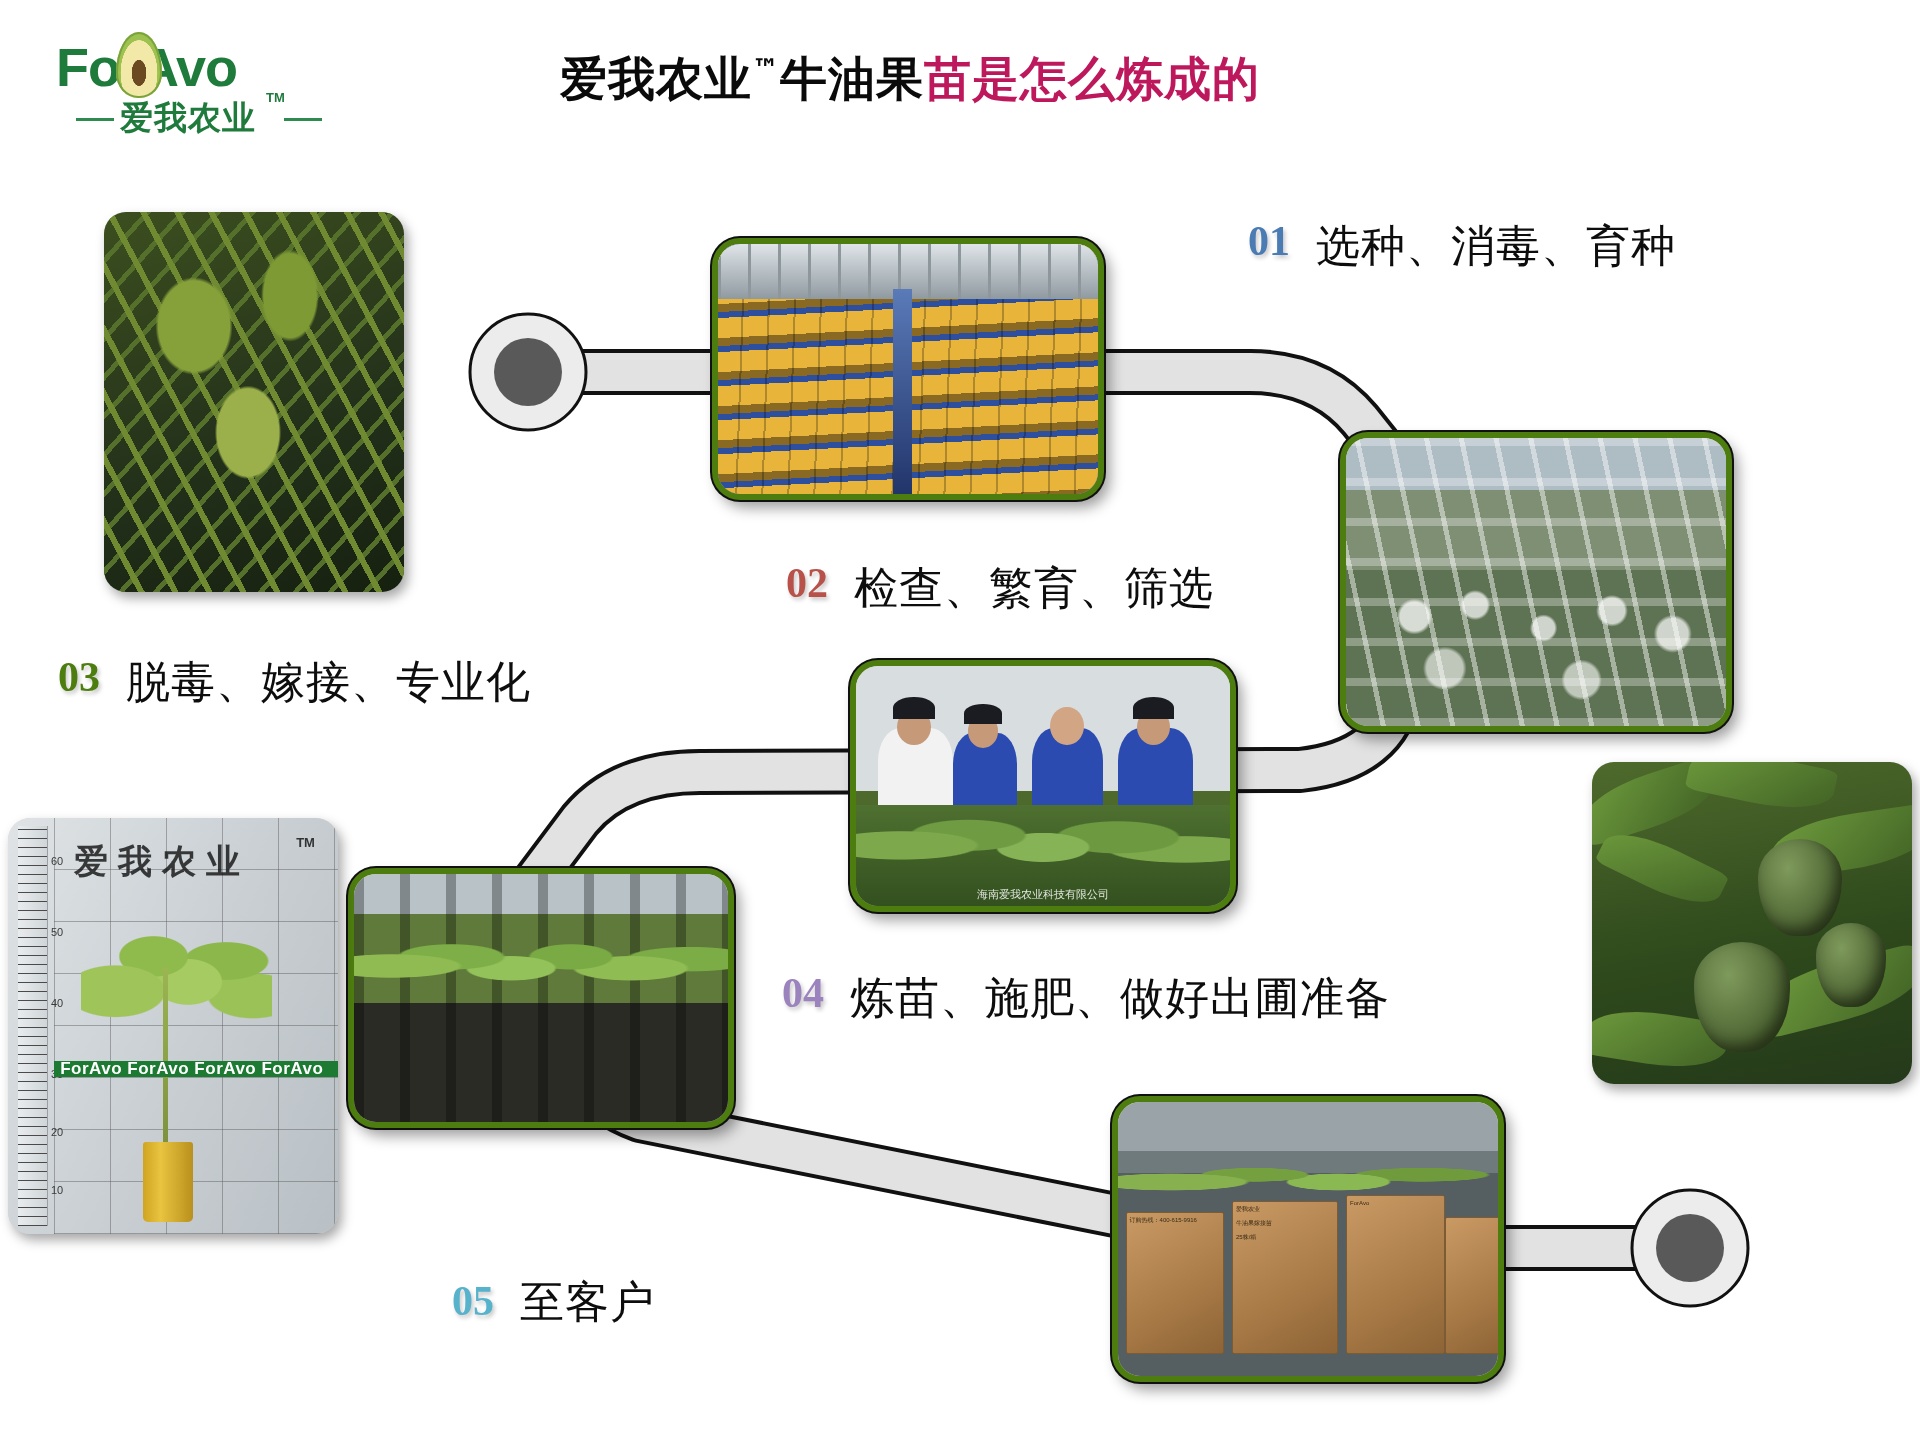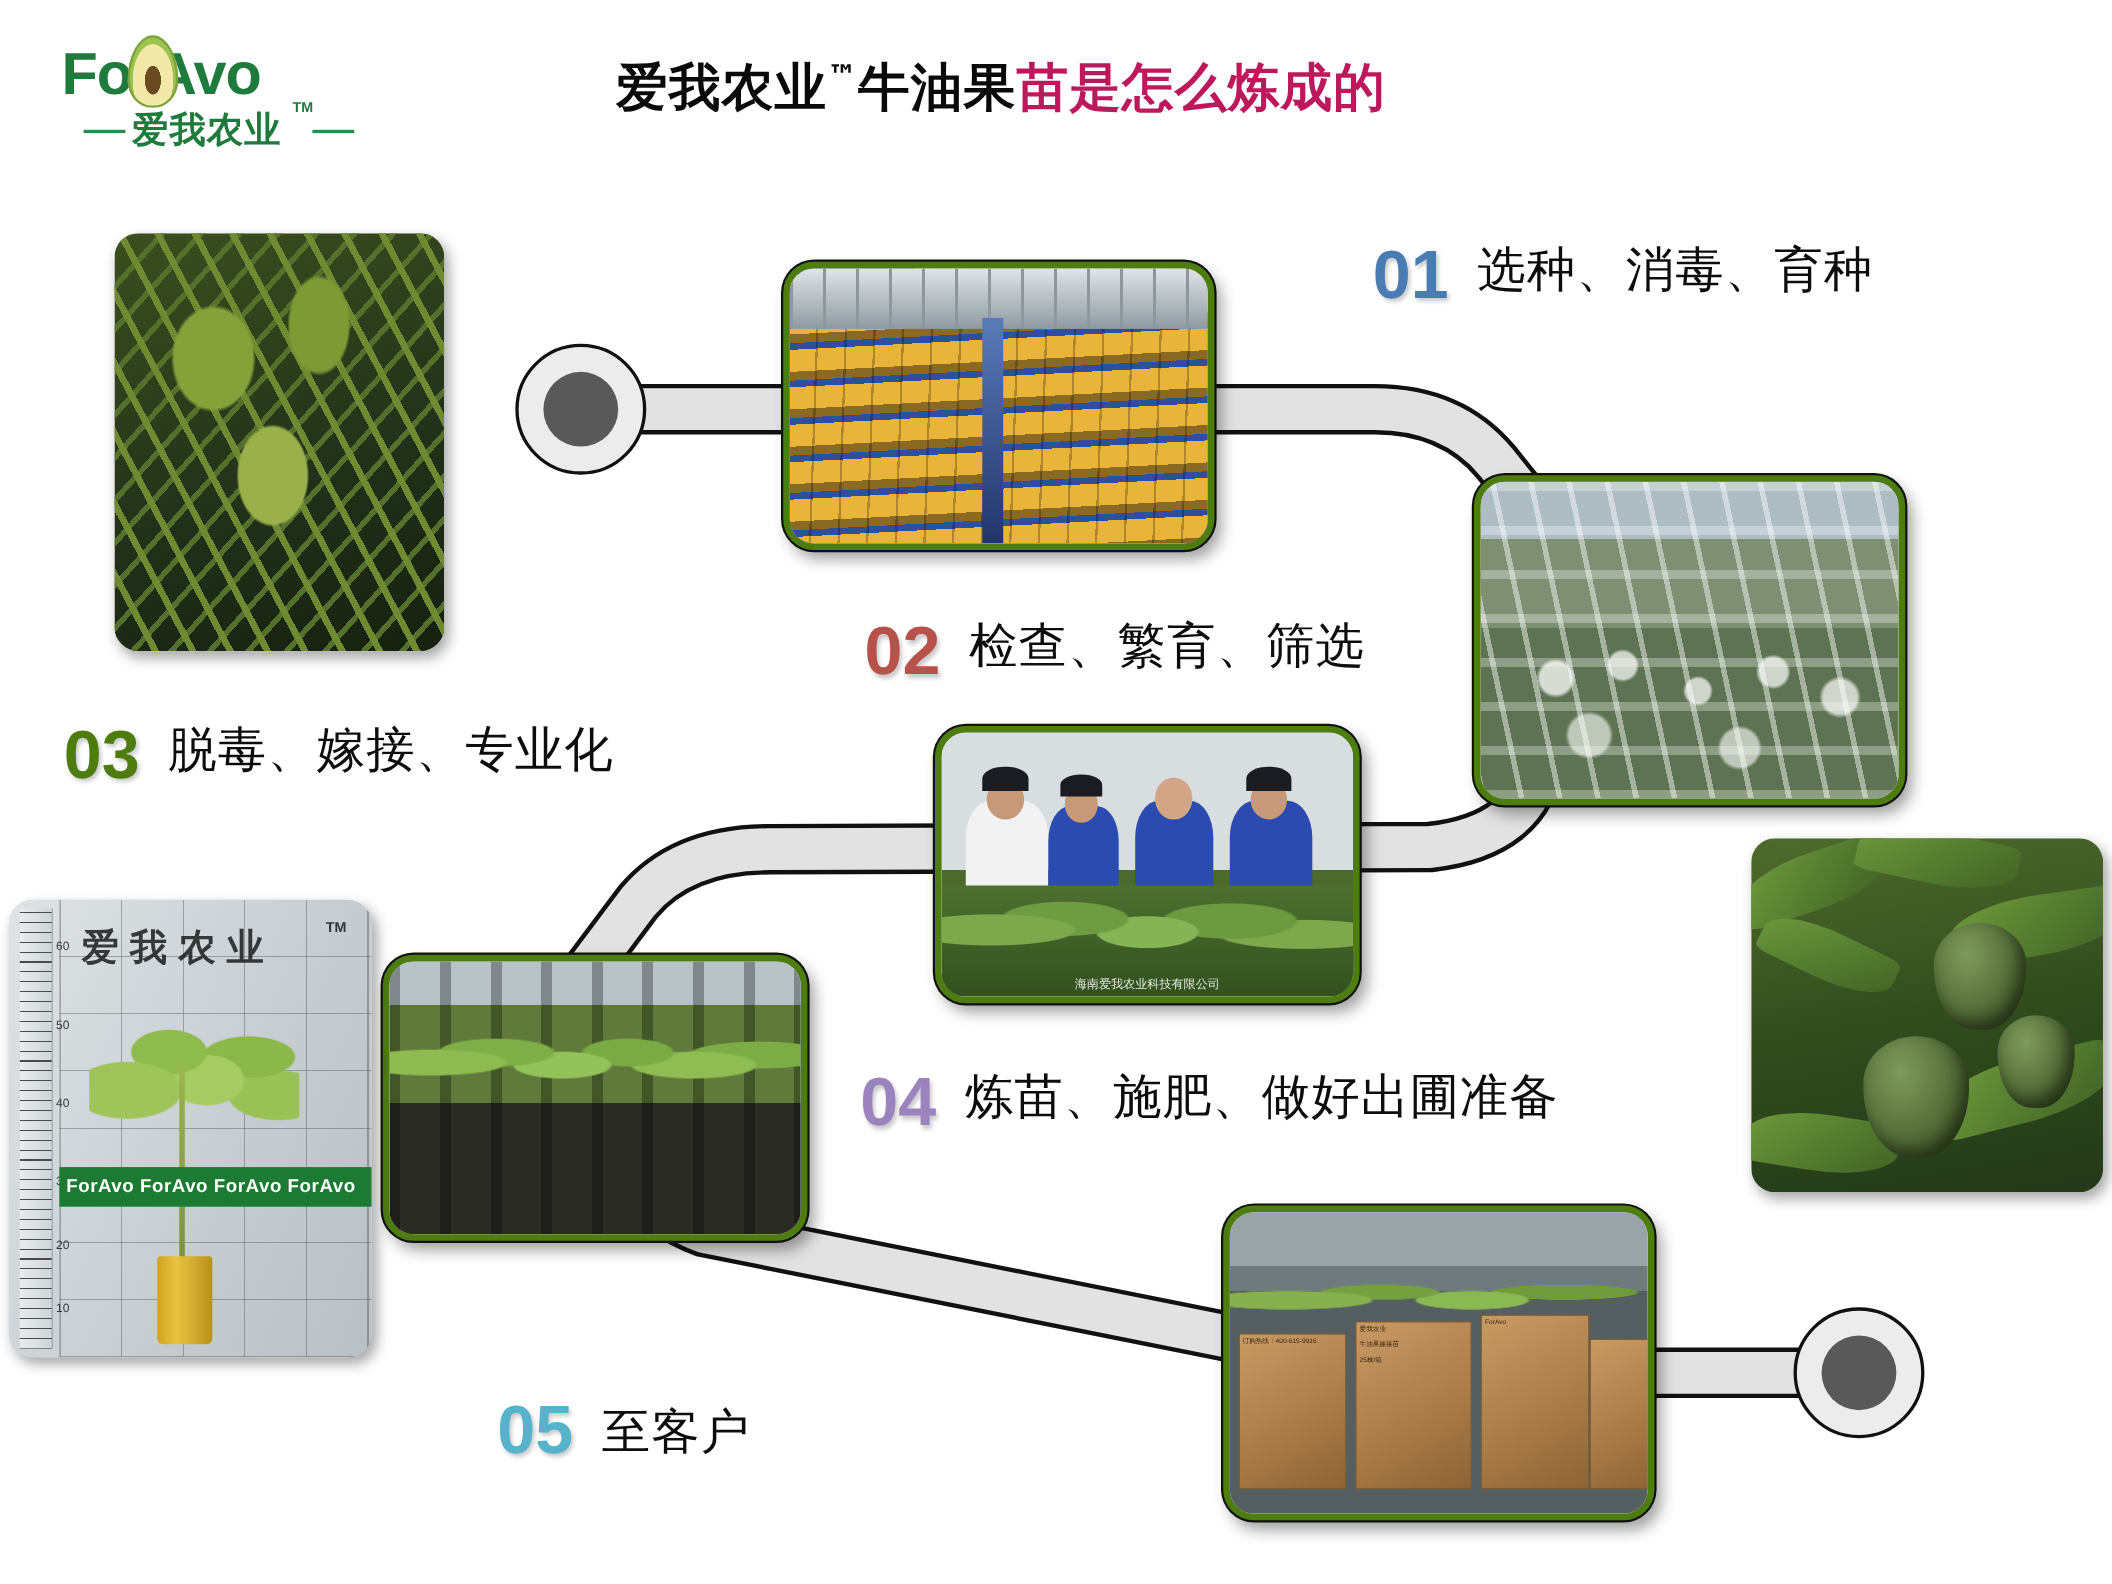--- a/index.html
+++ b/index.html
@@ -162,21 +162,21 @@
     position:absolute; left:0; top:0; width:100%; height:100%;
     background: repeating-linear-gradient(0deg, #4a4a4a 0 1px, transparent 1px 9px);
   }
   .ruler-num{ position:absolute; left:13%; font-size:11px; color:#3a3a3a; }
   .ruler-wm {
     position:absolute; left:20%; top:5%; font-size:34px; font-weight:bold;
     color:rgba(20,20,20,.82); letter-spacing:10px; white-space:nowrap;
   }
   .ruler-tm { position:absolute; right:7%; top:4%; font-size:13px; color:#333; font-weight:bold;}
   .foravo-band {
-    position:absolute; left:14%; right:0; top:58.5%; height:36px;
+    position:absolute; left:14%; right:0; top:58.5%; height:16px;
     background:#1d7a33; color:#fff; font-weight:bold; font-size:17px;
     display:flex; align-items:center; gap:9px; padding-left:6px; overflow:hidden;
     white-space:nowrap; letter-spacing:.5px;
   }
   .seedling-stem{
     position:absolute; left:47%; top:36%; width:5px; height:46%;
     background:linear-gradient(180deg,#9cb452,#7b8f3c);
   }
   .seedling-leaves{
     position:absolute; left:22%; top:22%; width:58%; height:28%;
@@ -217,22 +217,22 @@
   }
   .boxes-photo .bx {
     position:absolute; background:linear-gradient(150deg,#c99a64,#a87a46 60%,#8d6436);
     border:1px solid #7d5c33; border-radius:2px;
   }
   .boxes-photo .bx .lbl { font-size:6px; color:#3a2a16; padding:3px; line-height:1.4; }
 
   
   .step { position:absolute; white-space:nowrap; display:flex; align-items:flex-start; }
   .step .num {
-    font-size:62px; font-weight:bold; line-height:1;
-    font-family:Liberation Sans, sans-serif;
+    font-size:42px; font-weight:bold; line-height:1;
+    font-family:Liberation Serif, serif;
     text-shadow: 2px 3px 4px rgba(0,0,0,.22);
   }
   .step .txt {
     font-size:44px; color:#0d0d0d; line-height:1.18; margin-left:26px;
     font-family:"DejaVu Sans","Liberation Sans",sans-serif; letter-spacing:1px;
   }
   .step.two-line .num { align-self:flex-end; position:relative; top:-6px; }
 </style>
 </head>
 <body>

